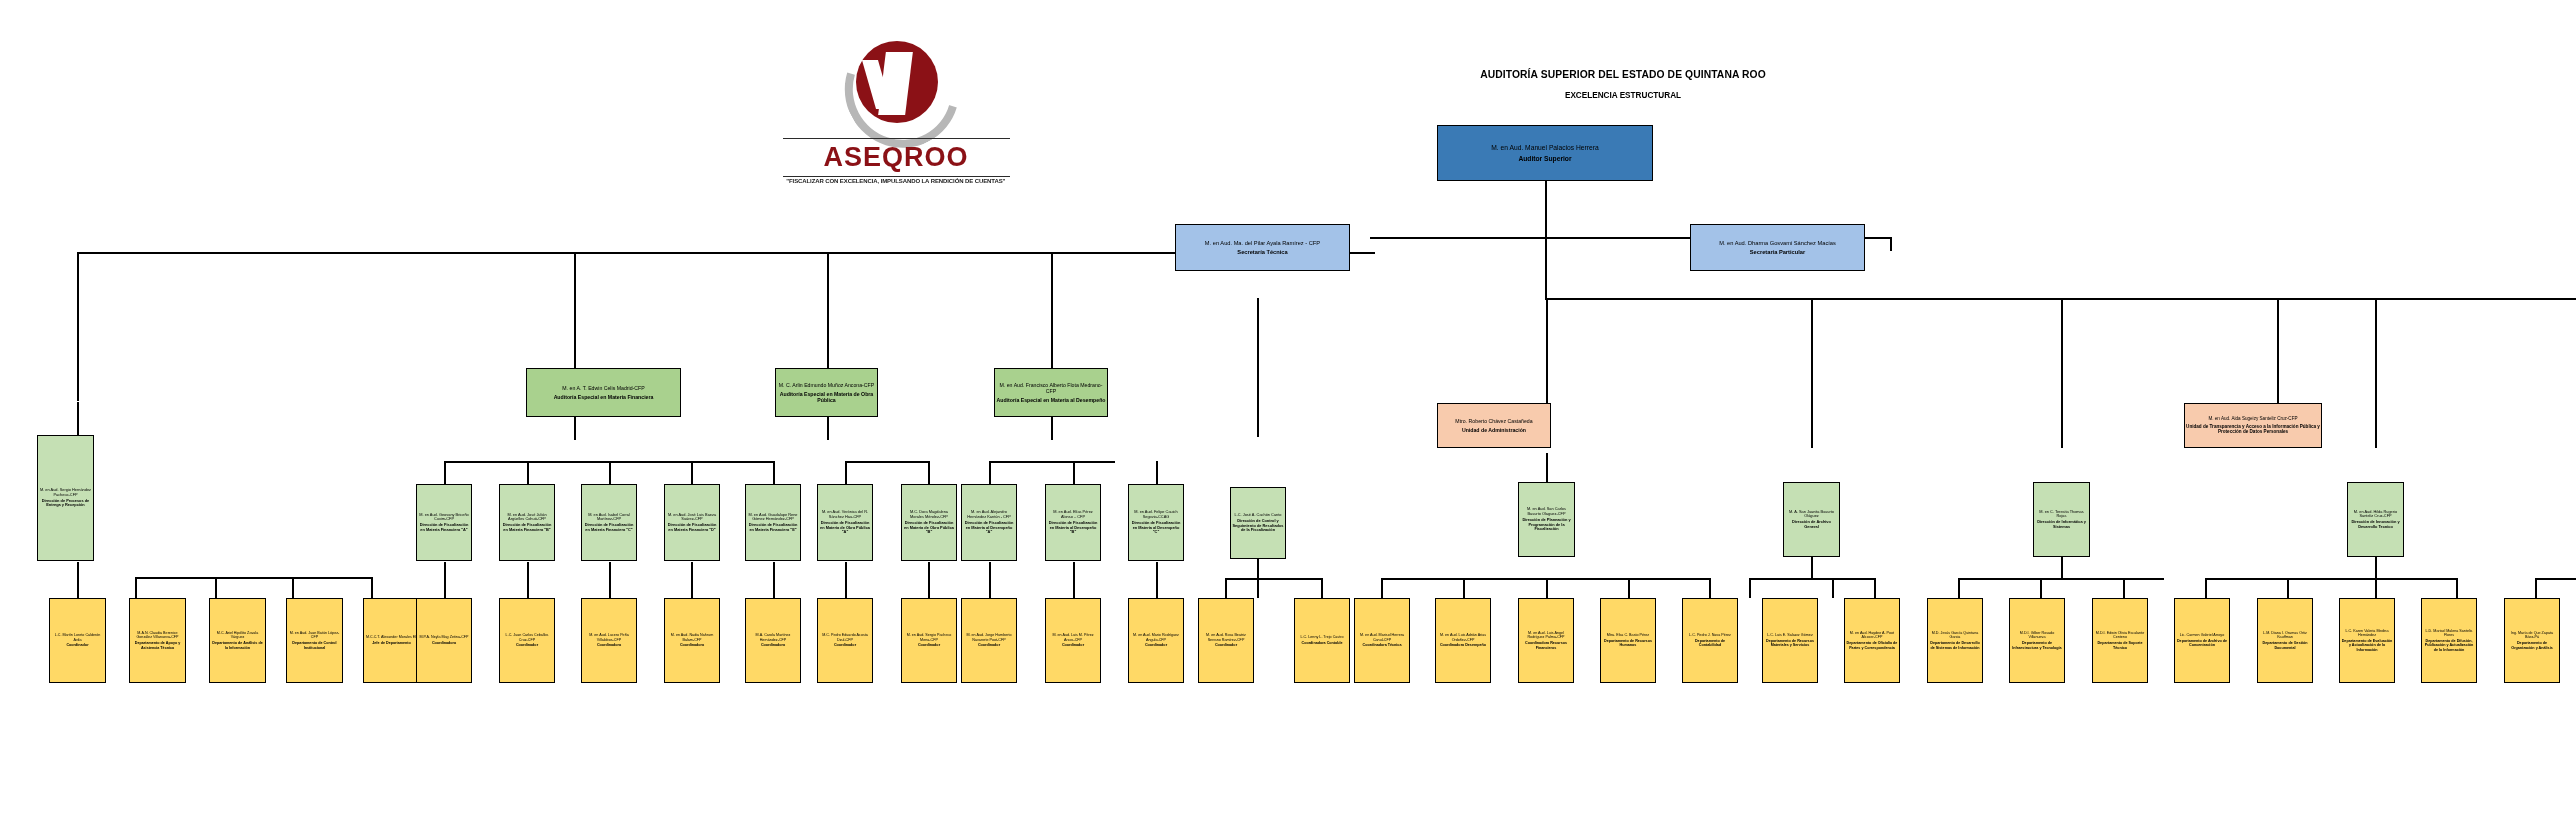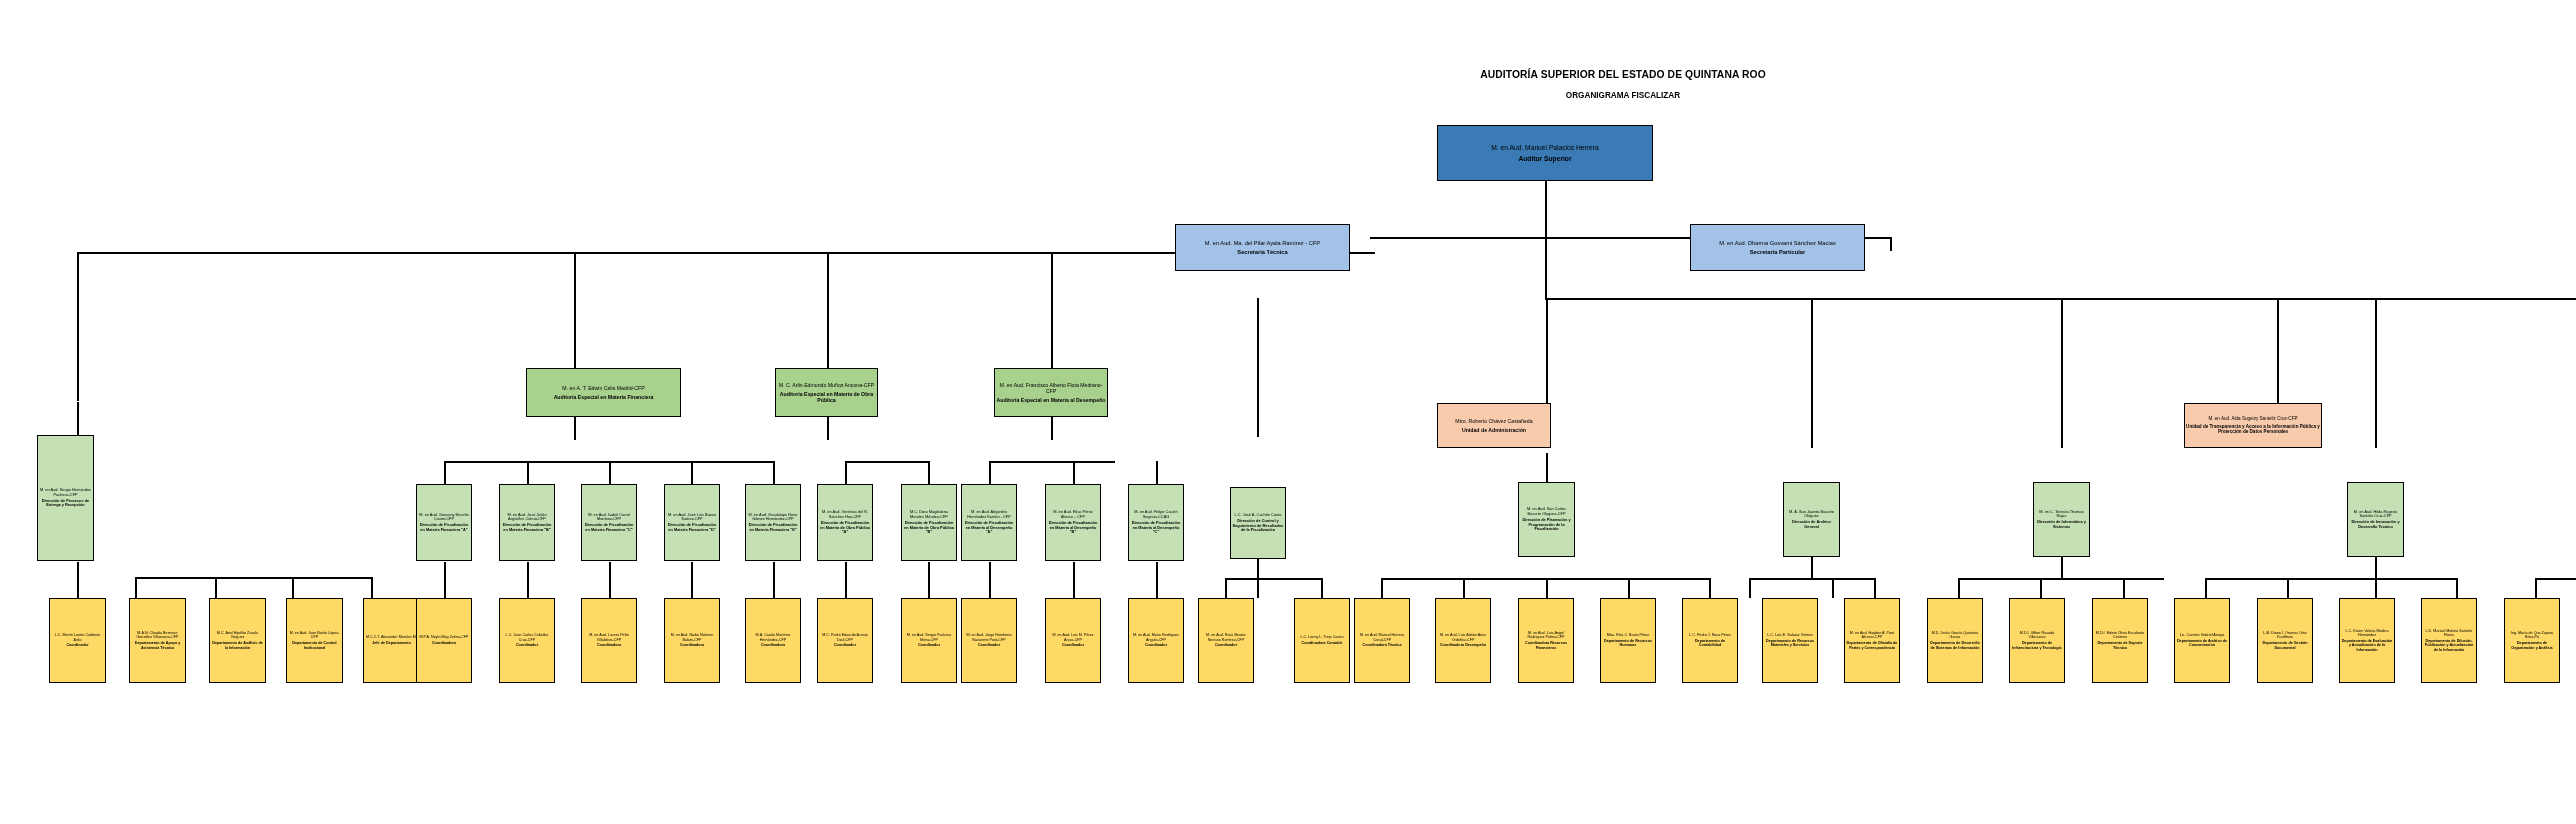--- a/index.html
+++ b/index.html
@@ -60,22 +60,34 @@
   .n4{font-size:4.6px;line-height:5.4px;}
   .n5{font-size:3.9px;line-height:4.5px;}
   .n6{font-size:3.7px;line-height:4.3px;}
 </style>
 </head>
 <body>
 
 <div class="canvas">
 
   <div class="hdr" id="hdr-title">AUDITORÍA SUPERIOR DEL ESTADO DE QUINTANA ROO</div>
-  <div class="hdr" id="hdr-sub">ORGANIGRAMA FISCALIZAR</div>
-
+  <div class="hdr" id="hdr-sub">EXCELENCIA ESTRUCTURAL</div>
+
+  <div class="logo">
+    <div class="logo-mark">
+      <div class="logo-circle"></div>
+      <div class="logo-letter2"></div>
+      <div class="logo-letter"></div>
+      <div class="logo-swoosh"></div>
+    </div>
+    <div class="logo-rule" id="logo-rule-top"></div>
+    <div id="logo-word">ASEQROO</div>
+    <div class="logo-rule" id="logo-rule-bot"></div>
+    <div id="logo-slogan">"FISCALIZAR CON EXCELENCIA, IMPULSANDO LA RENDICIÓN DE CUENTAS"</div>
+  </div>
 
   <div class="ln lnv" style="left:1545px;top:180px;width:2.1px;height:58px;"></div>
 
   <div class="ln lnh" style="left:1370px;top:237px;width:520px;height:2.1px;"></div>
   <div class="ln lnv" style="left:1545px;top:237px;width:2.1px;height:62px;"></div>
   <div class="ln lnv" style="left:1890px;top:237px;width:2.1px;height:14px;"></div>
 
   <div class="ln lnh" style="left:77px;top:252px;width:1298px;height:1.5px;"></div>
   <div class="ln lnv" style="left:77px;top:252px;width:1.5px;height:149px;"></div>
   <div class="ln lnv" style="left:574px;top:252px;width:1.5px;height:116px;"></div>

